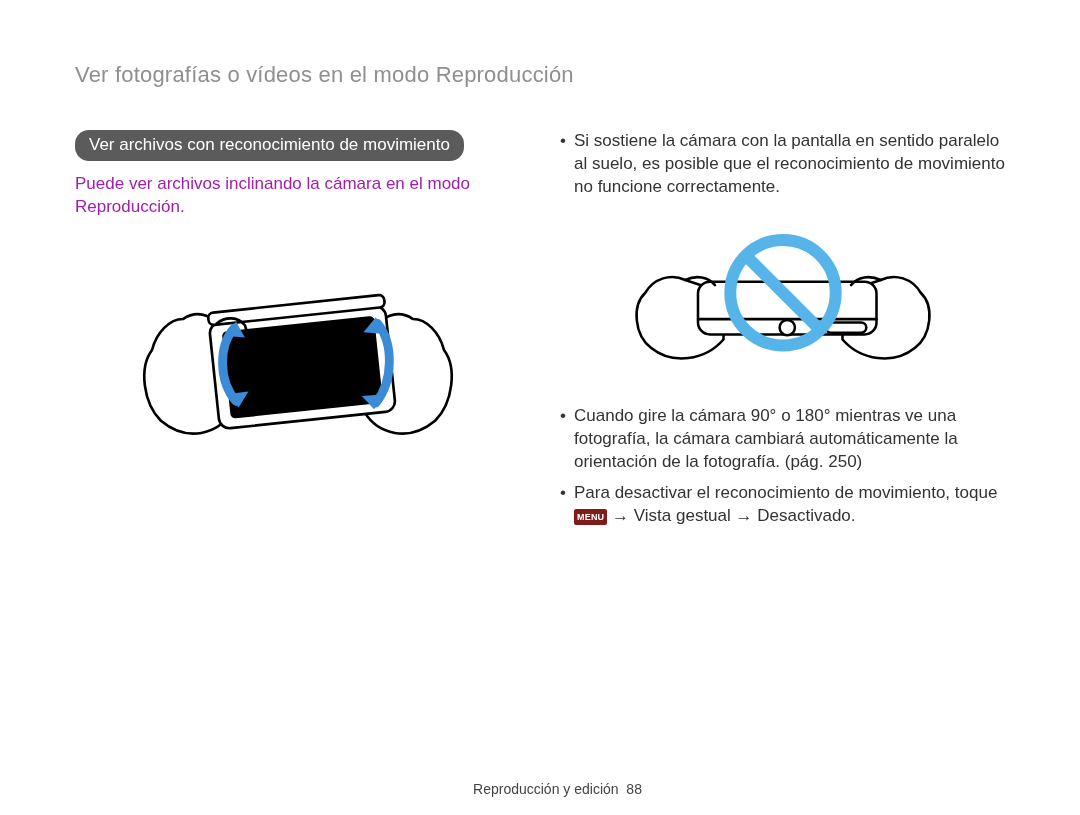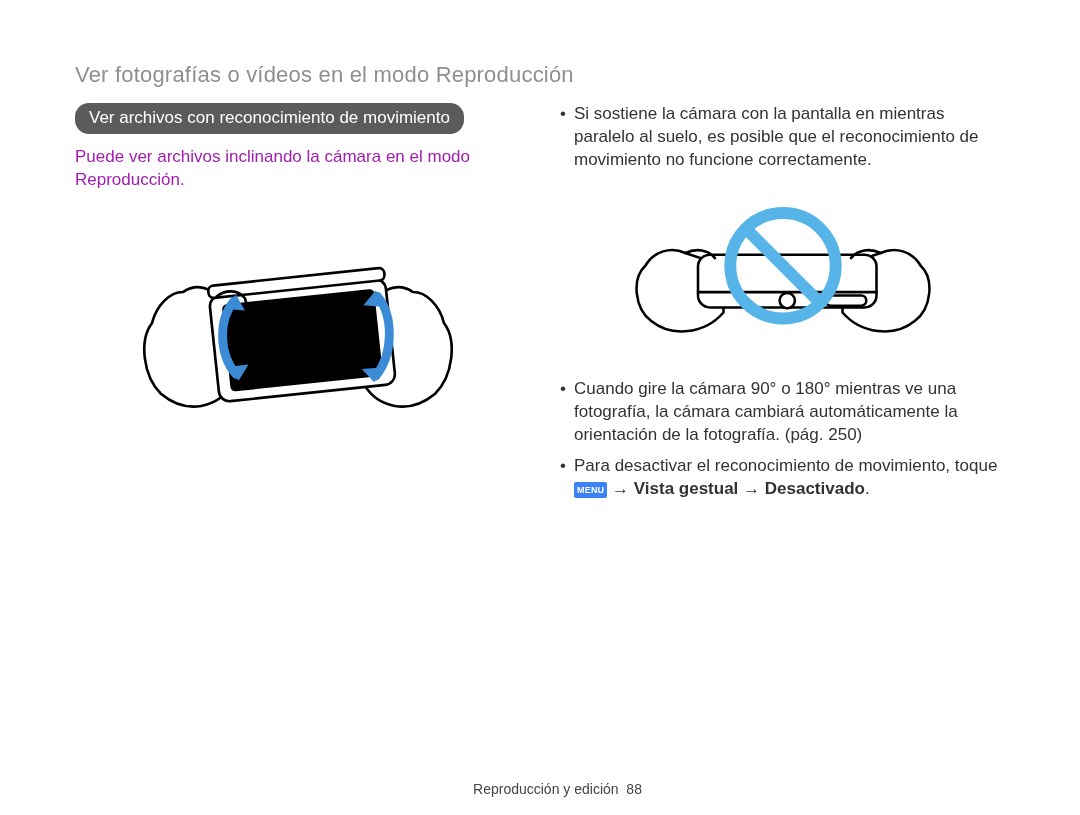--- a/index.html
+++ b/index.html
@@ -14,21 +14,21 @@
   .page {
     padding: 62px 75px 0 75px;
     height: 100%;
     position: relative;
   }
   .breadcrumb {
     font-size: 22px;
     color: #8f8f8f;
     font-weight: 300;
     letter-spacing: 0.2px;
-    margin-bottom: 15px;
+    margin-bottom: 42px;
   }
   .columns {
     display: flex;
     gap: 40px;
   }
   .col {
     flex: 1;
     min-width: 0;
   }
   .section-pill {
@@ -70,32 +70,32 @@
     margin-bottom: 8px;
   }
   ul.bullets > li::before {
     content: "•";
     position: absolute;
     left: 0;
     top: 0;
   }
   .menu-icon {
     display: inline-block;
-    background: #3b82f6;
+    background: #7f1d1d;
     color: #fff;
     font-family: Arial, sans-serif;
     font-size: 9px;
     font-weight: 700;
     padding: 2px 3px;
     border-radius: 2px;
     vertical-align: 1px;
     letter-spacing: 0.2px;
   }
   .arrow { font-weight: 400; }
-  .strong { font-weight: 700; }
+  .strong { font-weight: 400; }
   .footer {
     position: absolute;
     bottom: 18px;
     left: 0;
     width: 100%;
     text-align: center;
     font-size: 14px;
     color: #444;
     font-weight: 300;
     padding-left: 35px;
@@ -144,21 +144,21 @@
             <polygon points="143,195 154,177 128,180"></polygon>
             <polygon points="298,93 308,112 284,110"></polygon>
             <polygon points="296,197 308,180 282,182"></polygon>
           </g>
         </svg>
       </div>
     </div>
 
     <div class="col col-right">
       <ul class="bullets">
-        <li>Si sostiene la cámara con la pantalla en mientras paralelo al suelo, es posible que el reconocimiento de movimiento no funcione correctamente.</li>
+        <li>Si sostiene la cámara con la pantalla en sentido paralelo al suelo, es posible que el reconocimiento de movimiento no funcione correctamente.</li>
       </ul>
 
       <div class="illustration">
         <svg viewBox="0 0 420 200" width="380" height="170">
           <g fill="#fff" stroke="#000" stroke-width="3" stroke-linejoin="round" stroke-linecap="round">
 
             <path d="M55 160 C35 145 32 110 48 95 C58 78 78 72 95 80 L140 95 L140 150 C118 175 80 180 55 160 Z"></path>
 
             <path d="M365 160 C385 145 388 110 372 95 C362 78 342 72 325 80 L280 95 L280 150 C302 175 340 180 365 160 Z"></path>
 

